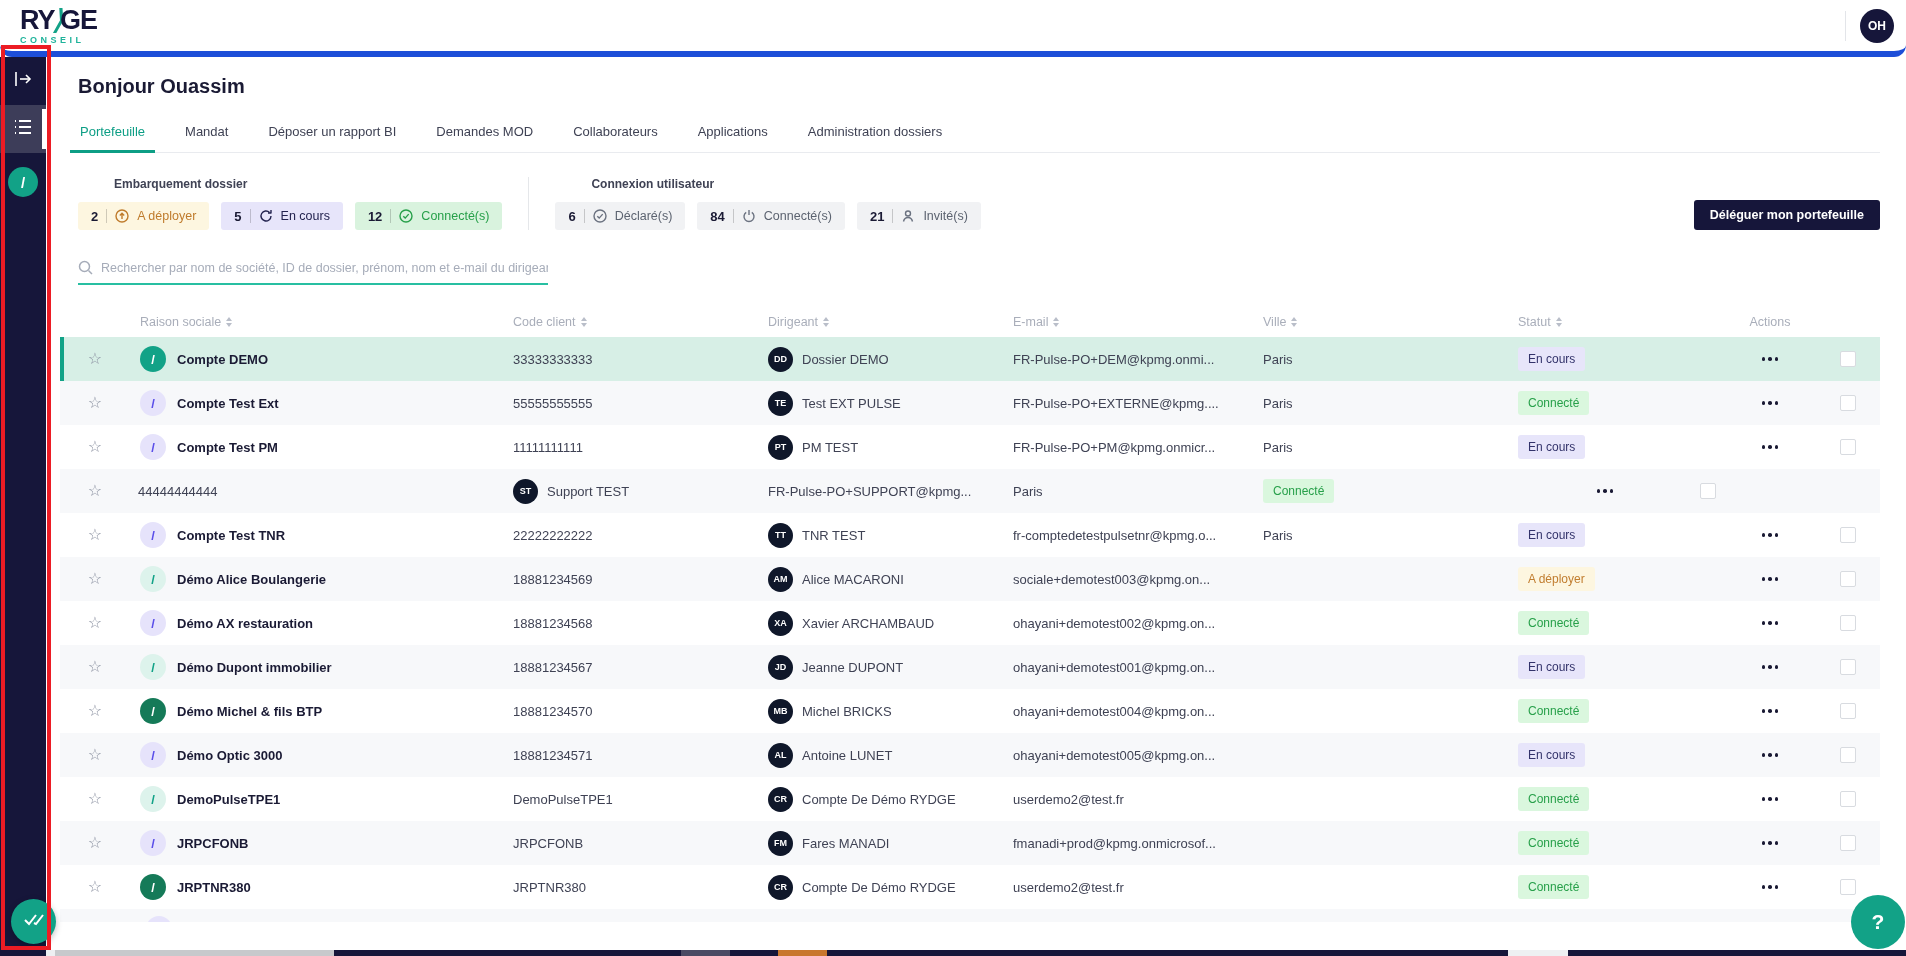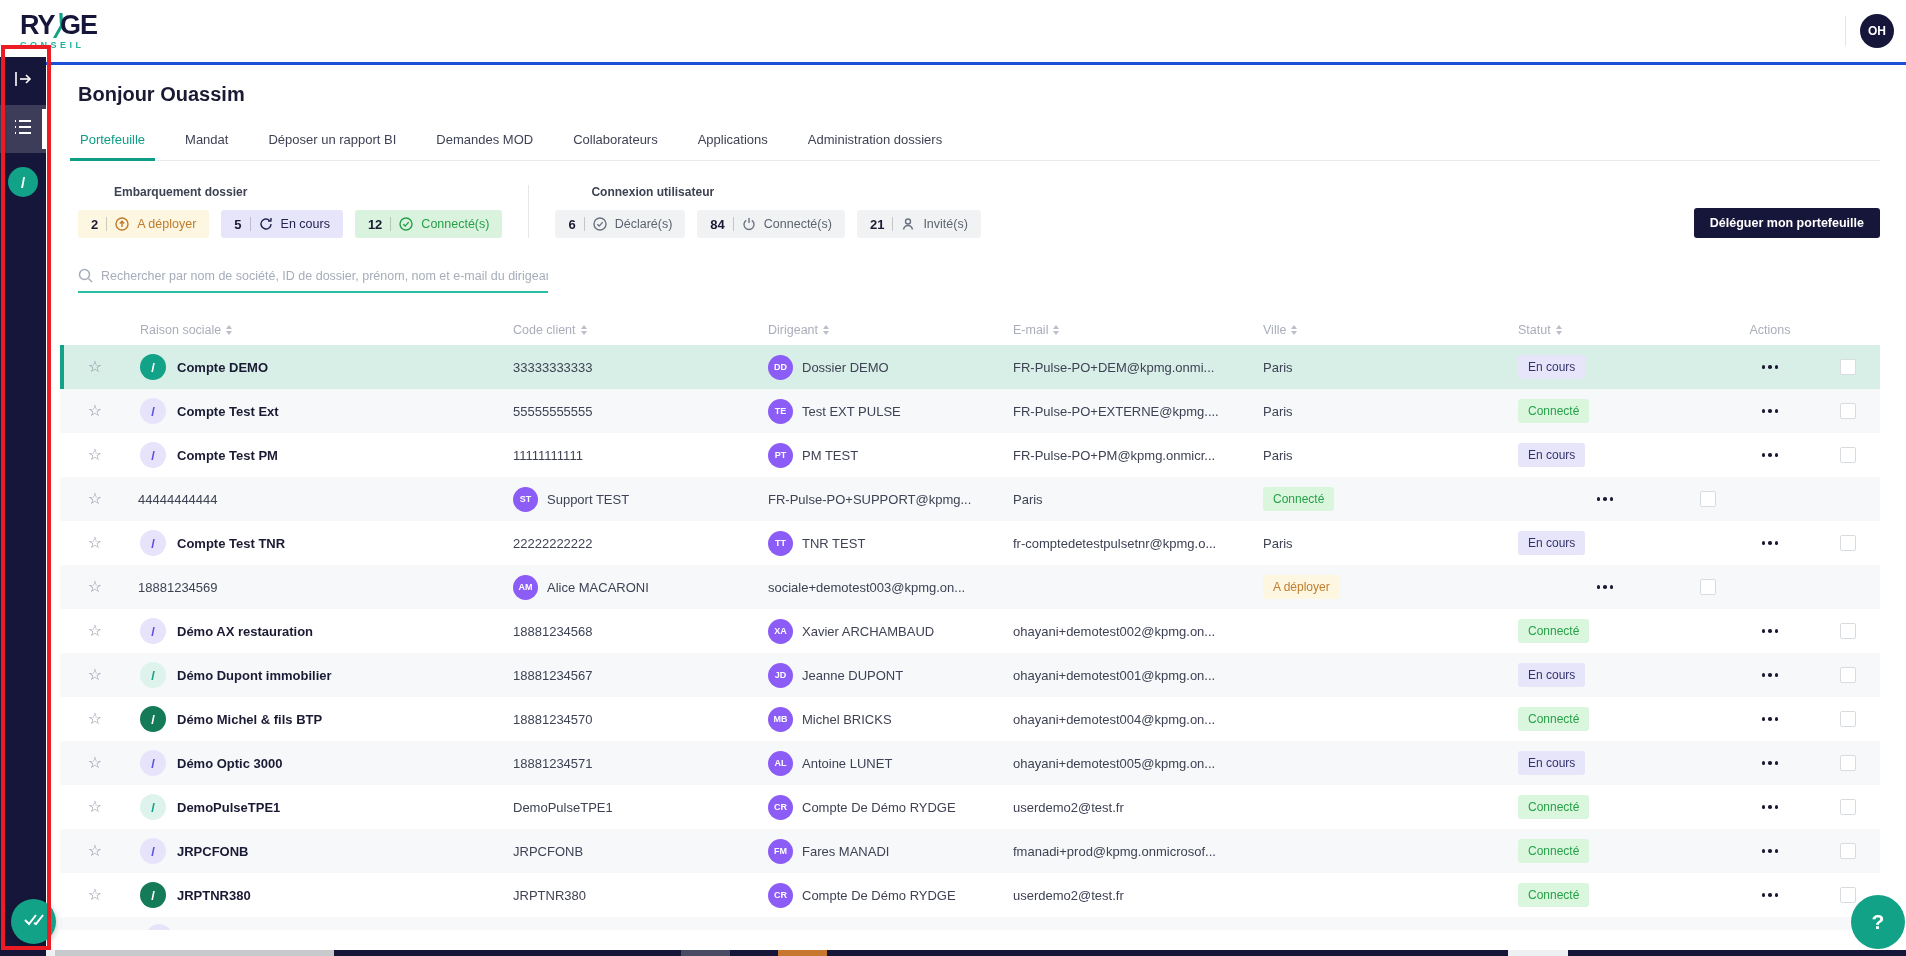--- a/index.html
+++ b/index.html
@@ -1,20 +1,20 @@
 <!DOCTYPE html>
 <html><head>
 <meta charset="utf-8">
 <style>
   * { margin:0; padding:0; box-sizing:border-box; }
   html,body { width:1906px; height:956px; overflow:hidden; background:#fff;
     font-family:"Liberation Sans", sans-serif; }
   
-  .topbar { height:65px; background:#fff; border-bottom:3px solid #1d4ed8;
-    display:flex; align-items:center; padding:0 12px 0 20px; position:relative; z-index:20; }
+  .topbar { height:57px; background:#fff; border-bottom:6px solid #1d4ed8;
+    display:flex; align-items:center; padding:0 12px 0 20px; position:relative; z-index:20;border-radius:12px; }
   .logo { display:flex; flex-direction:column; line-height:1; cursor:pointer; }
   .logo-main { font-size:27px; font-weight:800; color:#16163a; letter-spacing:-1px; }
   .logo-slash { color:#12a287; font-style:italic; font-weight:800; margin:0 -2px; }
   .logo-sub { font-size:9px; font-weight:700; color:#1fb39b; letter-spacing:3.5px; margin-top:2px; }
   .topbar-right { margin-left:auto; display:flex; align-items:center; gap:14px; }
   .topbar-divider { width:1px; height:30px; background:#e3e5e9; }
   .user-avatar { width:34px; height:34px; border-radius:50%; background:#16163a; color:#fff;
     display:flex; align-items:center; justify-content:center; font-size:12px; font-weight:700; cursor:pointer; }
   
   .sidebar { position:absolute; left:0; top:57px; bottom:0; width:46px; background:#16163a; z-index:30; }
@@ -79,21 +79,21 @@
   .slash-circle { width:26px; height:26px; border-radius:50%; display:flex; align-items:center;
     justify-content:center; font-size:13px; font-weight:600; flex:0 0 auto; }
   .slash-circle::after { content:"/"; }
   .slash-circle.v-teal-solid { background:#12a287; color:#fff; }
   .slash-circle.v-green-solid { background:#157a58; color:#fff; }
   .slash-circle.v-mint { background:#ddf3ec; color:#12a287; }
   .slash-circle.v-lavender { background:#e6e3fb; color:#5b4fe9; }
   .company { font-weight:700; color:#1a1a34; }
   .cell-code, .cell-mail, .cell-ville { padding-left:8px; }
   .cell-dir { display:flex; align-items:center; gap:9px; padding-left:8px; }
-  .row-avatar { width:25px; height:25px; border-radius:50%; background:#8b5cf6; color:#fff;
+  .row-avatar { width:25px; height:25px; border-radius:50%; background:#0f172a; color:#fff;
     display:flex; align-items:center; justify-content:center; font-size:9px; font-weight:700; flex:0 0 auto; }
   .cell-statut { padding-left:8px; }
   .status { display:inline-block; padding:5px 10px; border-radius:3px; font-size:12px; }
   .status.v-en-cours { background:#e7e5fa; color:#33336b; }
   .status.v-connecte { background:#daf7de; color:#27a04a; }
   .status.v-a-deployer { background:#fdf6e0; color:#c17d2f; }
   .cell-actions { display:flex; justify-content:center; }
   .dots-btn { background:none; border:none; cursor:pointer; display:flex; gap:3px; padding:6px; }
   .dots-btn i { width:3.5px; height:3.5px; border-radius:50%; background:#1a1a34; }
   .cell-check { display:flex; justify-content:flex-start; }
@@ -437,20 +437,24 @@
           </div>
           <div class="cell-check">
             <span class="checkbox"></span>
           </div>
         </div>
 
         <div class="trow alt">
           <div class="cell-fav">
             <button class="star">☆</button>
           </div>
+          <div class="cell-name">
+            <span class="slash-circle v-mint"></span>
+            <span class="company">Démo Alice Boulangerie</span>
+          </div>
           <div class="cell-code">18881234569</div>
           <div class="cell-dir">
             <span class="row-avatar">AM</span>
             <span>Alice MACARONI</span>
           </div>
           <div class="cell-mail">sociale+demotest003@kpmg.on...</div>
           <div class="cell-ville"></div>
           <div class="cell-statut"><span class="status v-a-deployer">A déployer</span></div>
           <div class="cell-actions">
             <button class="dots-btn">

